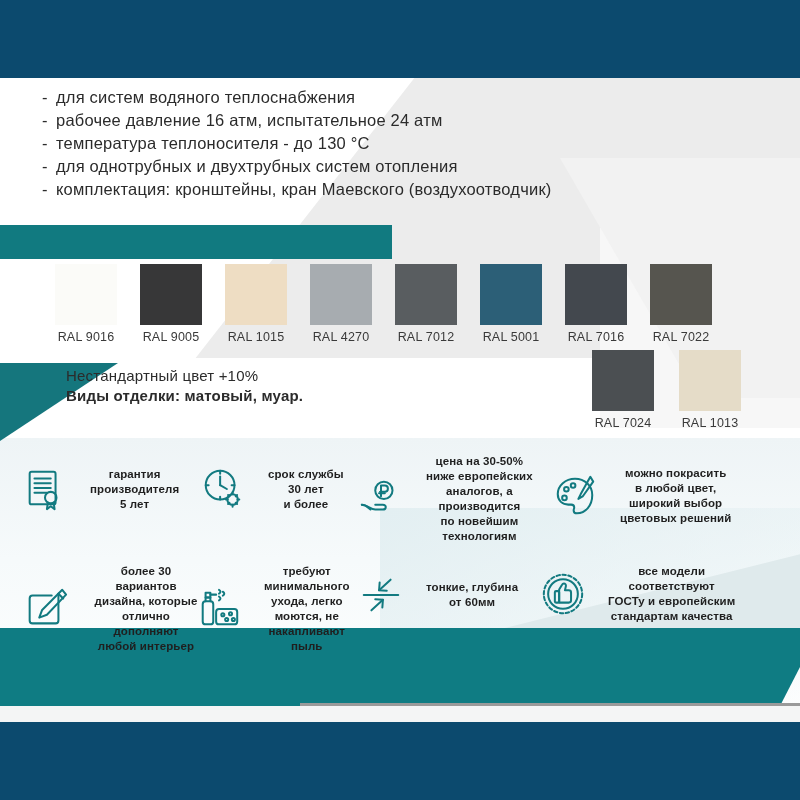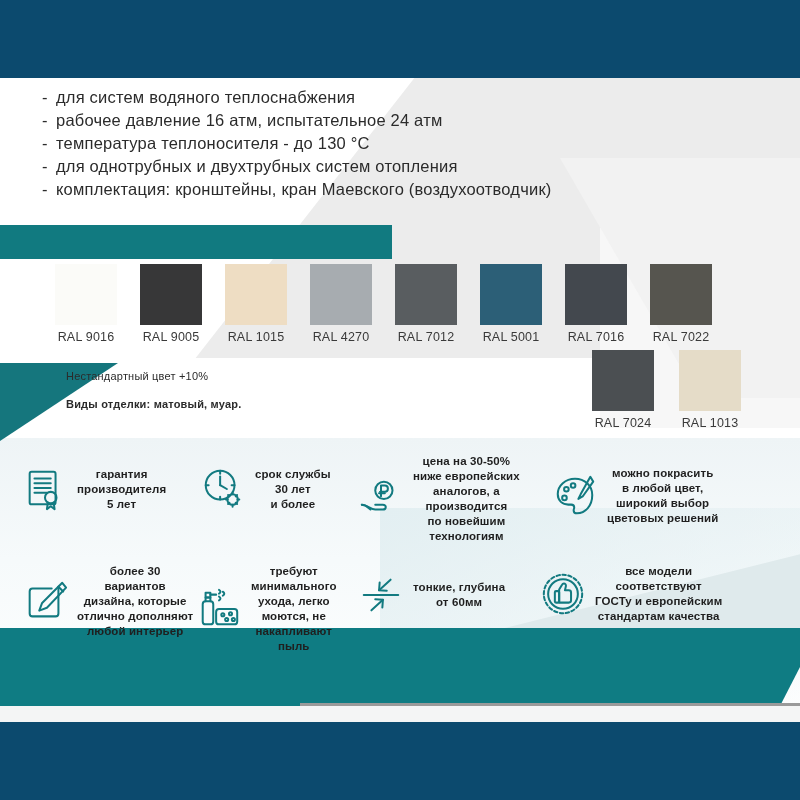--- a/index.html
+++ b/index.html
@@ -107,29 +107,29 @@
   .swatch-box{
     width:62px;height:61px;display:block;
   }
   .swatch-label{
     margin-top:5px;font-size:12.5px;color:#3a3a3a;white-space:nowrap;
     letter-spacing:.2px;
   }
 
   
   .notes{position:absolute;left:66px;top:288px;z-index:6;}
-  .note-line{font-size:11px;color:#2b2b2b;line-height:20px;letter-spacing:.2px;}
-  .note-line.bold{font-weight:bold;margin-top:8px;}
+  .note-line{font-size:15px;color:#2b2b2b;line-height:20px;letter-spacing:.2px;}
+  .note-line.bold{font-weight:bold;}
 
   
   .features{
     position:absolute;left:0;top:382px;width:800px;z-index:6;
   }
   .feature{
-    display:flex;align-items:center;gap:9px;
+    display:flex;align-items:center;gap:22px;
     box-sizing:border-box;
   }
   .feature .ficon{flex:0 0 auto;width:46px;height:46px;color:#127a80;}
   .feature .ficon svg{width:46px;height:46px;display:block;}
   .ftext{
     font-size:11.5px;line-height:15px;color:#1f1f1f;font-weight:bold;
     text-align:center;letter-spacing:.1px;
   }
 
   

